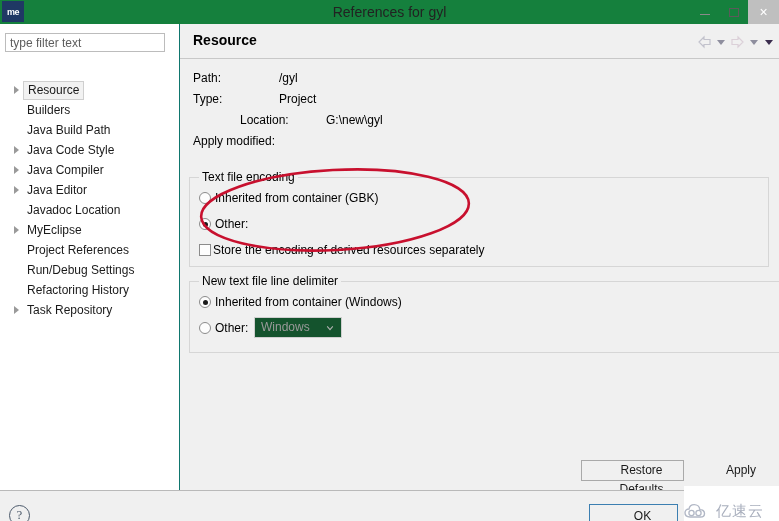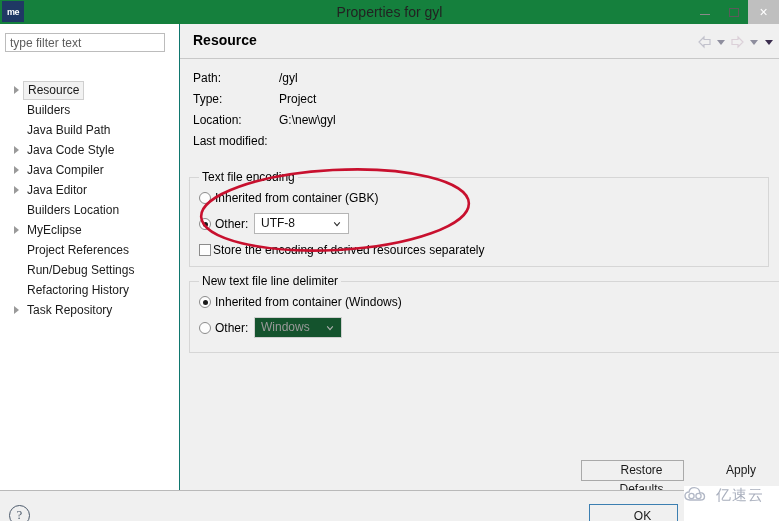--- a/index.html
+++ b/index.html
@@ -144,31 +144,31 @@
   }
   #btn-cancel{left:686px;top:504px;width:89px;height:24px;line-height:22px;}
   
   #annotation{
     position:absolute;left:190px;top:165px;width:290px;height:95px;
     pointer-events:none;
   }
   
   #watermark{
     position:absolute;left:684px;top:486px;width:95px;height:35px;
-    display:flex;align-items:flex-start;gap:4px;color:#aeb4c2;
+    display:flex;align-items:flex-end;gap:4px;color:#aeb4c2;
     background:#ffffff;
   }
   #wm-text{font-size:15px;font-family:"DejaVu Sans",sans-serif;color:#a9afbd;letter-spacing:1px;}
 </style>
 </head>
 <body>
 
 <div id="titlebar">
   <div id="app-icon">me</div>
-  <div id="title-text">Properties for gyl</div>
+  <div id="title-text">References for gyl</div>
   <div class="winbtn" id="btn-min">
     <span class="glyph-min"></span>
   </div>
   <div class="winbtn" id="btn-max">
     <span class="glyph-max"></span>
   </div>
   <div class="winbtn" id="btn-close">
     <span>×</span>
   </div>
 </div>
@@ -177,21 +177,21 @@
 
   <div id="left-pane">
     <input id="filter-input" type="text" value="type filter text" style="">
     <div id="tree">
         <div class="tree-item selected"><span class="arrow"></span><span class="tree-label">Resource</span></div>
         <div class="tree-item"><span class="tree-label">Builders</span></div>
         <div class="tree-item"><span class="tree-label">Java Build Path</span></div>
         <div class="tree-item"><span class="arrow"></span><span class="tree-label">Java Code Style</span></div>
         <div class="tree-item"><span class="arrow"></span><span class="tree-label">Java Compiler</span></div>
         <div class="tree-item"><span class="arrow"></span><span class="tree-label">Java Editor</span></div>
-        <div class="tree-item"><span class="tree-label">Builders Location</span></div>
+        <div class="tree-item"><span class="tree-label">Javadoc Location</span></div>
         <div class="tree-item"><span class="arrow"></span><span class="tree-label">MyEclipse</span></div>
         <div class="tree-item"><span class="tree-label">Project References</span></div>
         <div class="tree-item"><span class="tree-label">Run/Debug Settings</span></div>
         <div class="tree-item"><span class="tree-label">Refactoring History</span></div>
         <div class="tree-item"><span class="arrow"></span><span class="tree-label">Task Repository</span></div>
       </div>
   </div>
 
   <div id="right-pane">
 
@@ -218,44 +218,38 @@
 
       <div id="info-rows">
           <div class="info-row" style="top: 12px; width: 500px; height: 16px;">
             <span class="info-label">Path:</span>
             <span class="info-value">/gyl</span>
           </div>
           <div class="info-row" style="top: 33px; width: 500px; height: 16px;">
             <span class="info-label">Type:</span>
             <span class="info-value">Project</span>
           </div>
-          <div class="info-row" style="top: 54px; width: 500px; height: 16px;">
+          <div class="info-row" style="top: 54px; width: 500px; height: 16px; margin-left: 47px;">
             <span class="info-label">Location:</span>
             <span class="info-value">G:\new\gyl</span>
           </div>
           <div class="info-row" style="top: 75px; width: 500px; height: 16px;">
-            <span class="info-label">Last modified:</span>
+            <span class="info-label">Apply modified:</span>
           </div>
         </div>
 
       <div class="group" id="group-encoding" style="top:118px;height:88px;">
         <span class="group-title">Text file encoding</span>
 
         <div class="radio-row" style="top:13px;">
           <span class="radio"></span><span>Inherited from container (GBK)</span>
         </div>
 
         <div class="radio-row" style="top:39px;">
           <span class="radio checked"></span><span>Other:</span>
-        </div>
-        <div class="combo" id="encoding-combo" style="left:64px;top:35px;width:95px;">
-          <span>UTF-8</span>
-          <svg class="combo-caret" viewBox="0 0 10 10">
-            <path d="M1.5 3 L5 7 L8.5 3" fill="none" stroke="#2a2a2a" stroke-width="1.3"></path>
-          </svg>
         </div>
 
         <div class="check-row" style="top:65px;">
           <span class="checkbox"></span><span>Store the encoding of derived resources separately</span>
         </div>
       </div>
 
       <div class="group" id="group-delimiter" style="top:222px;height:70px;padding-left:12px;">
         <span class="group-title">New text file line delimiter</span>
 

